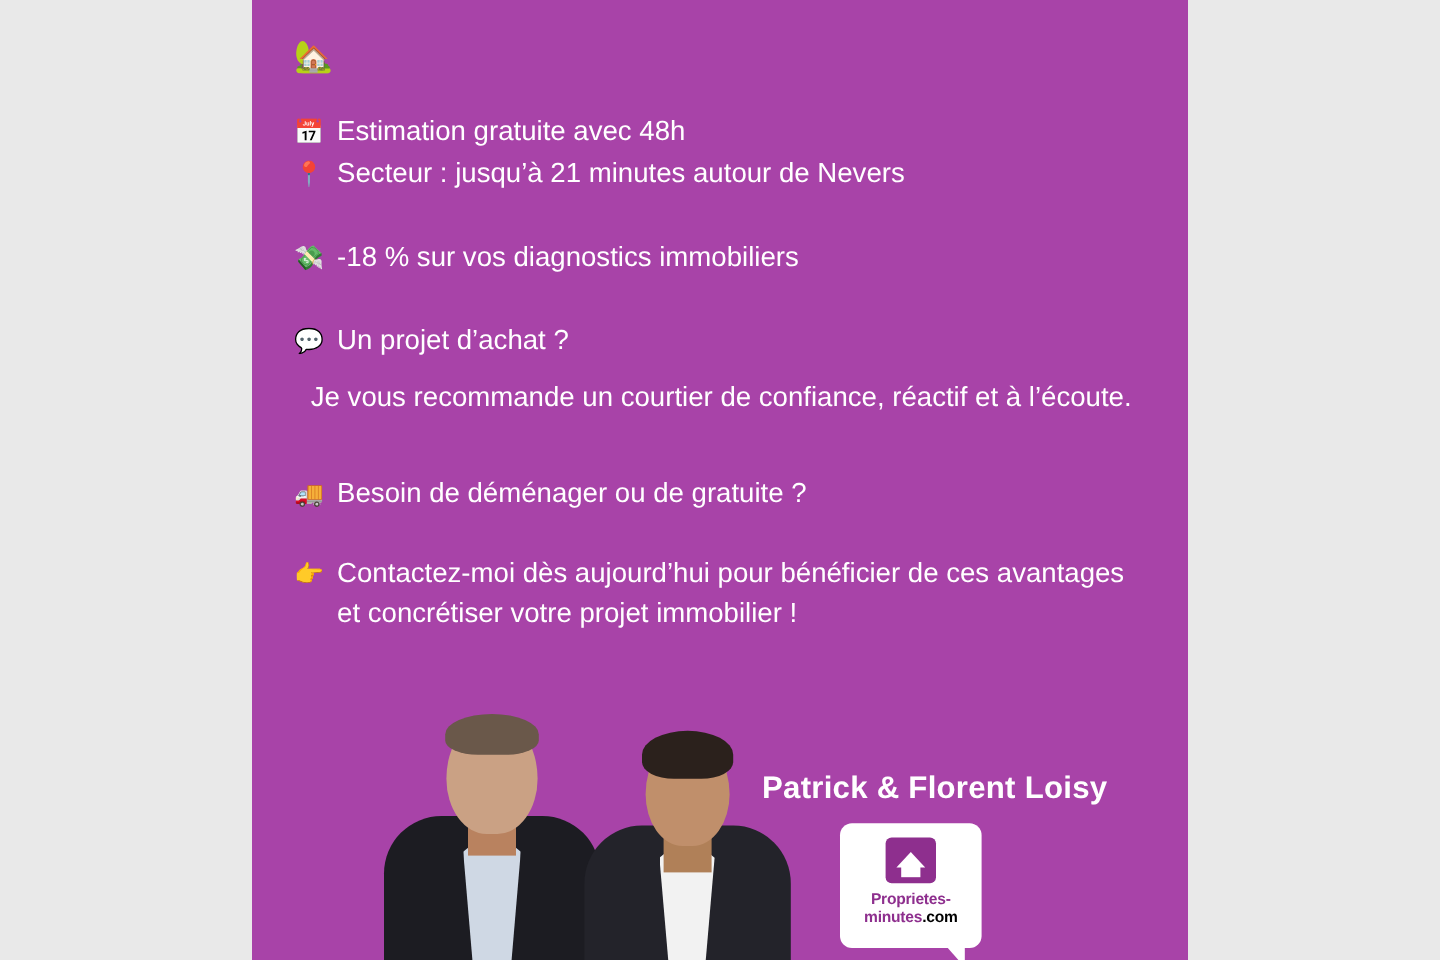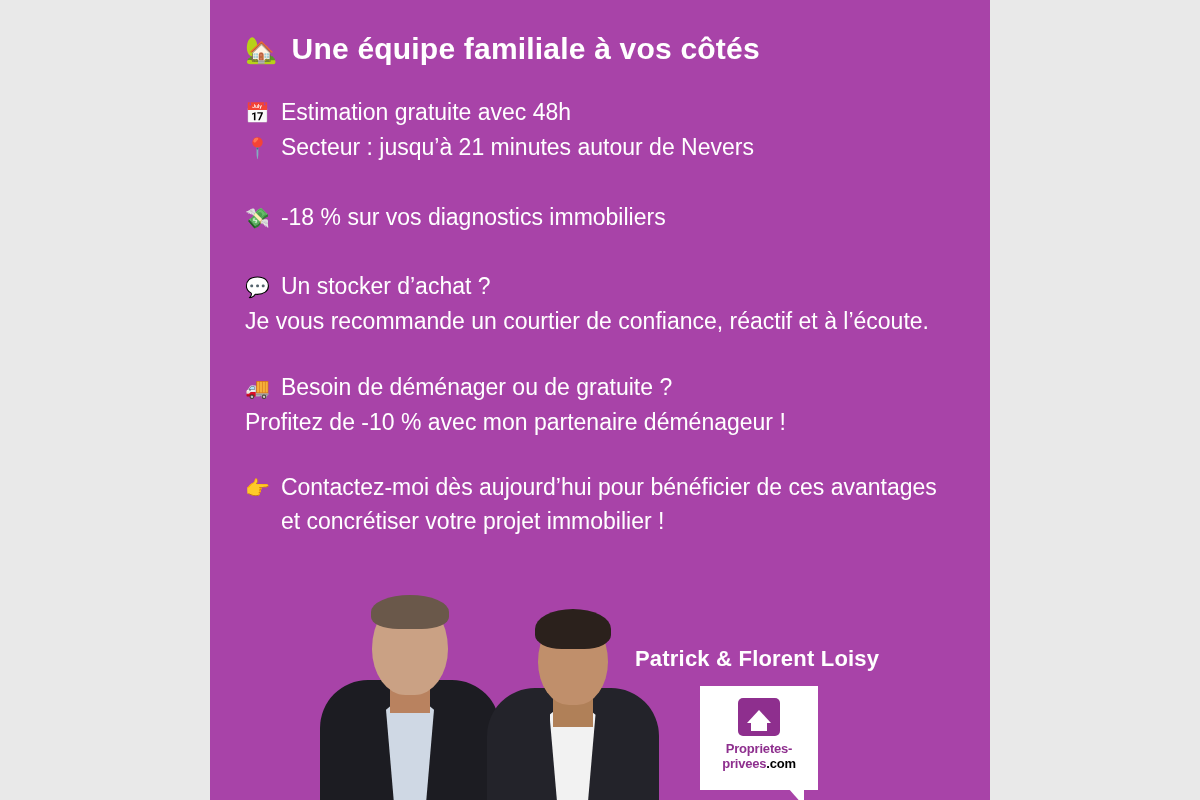--- a/index.html
+++ b/index.html
@@ -54,21 +54,21 @@
     font-size: 23px;
     line-height: 1.45;
     margin: 0 0 2px 0;
     font-weight: 500;
   }
   .line .emoji { font-size: 20px; flex: 0 0 auto; }
   .plain {
     font-size: 23px;
     line-height: 1.45;
     font-weight: 500;
-    margin: 0;
+    margin: 14px;
   }
   .gap-sm { height: 34px; }
   .gap-md { height: 32px; }
   .block { margin-bottom: 0; }
 
   
   .people {
     position: absolute;
     left: 0;
     bottom: 0;
@@ -131,34 +131,34 @@
     height: 110px;
     background: #cfd8e4;
     clip-path: polygon(50% 0, 100% 18%, 84% 100%, 16% 100%, 0 18%);
   }
   .p2 .shirt { background: #f2f2f2; width: 46px; height: 104px; }
 
   .names {
     position: absolute;
     left: 425px;
     bottom: 128px;
-    font-size: 22px;
+    font-size: 26px;
     font-weight: bold;
     color: #ffffff;
     letter-spacing: .2px;
   }
 
   .logo-card {
     position: absolute;
     left: 490px;
     bottom: 10px;
     width: 118px;
     height: 104px;
     background: #ffffff;
-    border-radius: 0;
+    border-radius: 10px;
   }
   .logo-card:after {
     content: "";
     position: absolute;
     right: 14px;
     bottom: -16px;
     width: 0; height: 0;
     border-left: 16px solid transparent;
     border-top: 18px solid #ffffff;
   }
@@ -207,21 +207,20 @@
 </head>
 <body>
 
 <div class="stage">
   <div class="poster">
 
     <div class="content">
 
       <div class="headline">
         <span class="emoji">🏡</span>
-        <span>Une équipe familiale à vos côtés</span>
       </div>
 
       <div class="block">
         <div class="line">
           <span class="emoji">📅</span>
           <span>Estimation gratuite avec 48h</span>
         </div>
         <div class="line">
           <span class="emoji">📍</span>
           <span>Secteur : jusqu’à 21 minutes autour de Nevers</span>
@@ -232,31 +231,30 @@
 
       <div class="line">
         <span class="emoji">💸</span>
         <span>-18 % sur vos diagnostics immobiliers</span>
       </div>
 
       <div class="gap-sm"></div>
 
       <div class="line">
         <span class="emoji">💬</span>
-        <span>Un stocker d’achat ?</span>
+        <span>Un projet d’achat ?</span>
       </div>
       <p class="plain">Je vous recommande un courtier de confiance, réactif et à l’écoute.</p>
 
       <div class="gap-md"></div>
 
       <div class="line">
         <span class="emoji">🚚</span>
         <span>Besoin de déménager ou de gratuite ?</span>
       </div>
-      <p class="plain">Profitez de -10 % avec mon partenaire déménageur !</p>
 
       <div class="gap-md"></div>
 
       <div class="line">
         <span class="emoji">👉</span>
         <span>Contactez-moi dès aujourd’hui pour bénéficier de ces avantages et concrétiser votre projet immobilier !</span>
       </div>
 
     </div>
 
@@ -275,19 +273,19 @@
         <div class="head"></div>
         <div class="hair"></div>
       </div>
 
       <div class="names">Patrick &amp; Florent Loisy</div>
 
       <div class="logo-card">
         <div class="logo-mark"></div>
         <div class="logo-text">
           <span>Proprietes-</span><br>
-          <span>privees</span><span class="dotcom">.com</span>
+          <span>minutes</span><span class="dotcom">.com</span>
         </div>
       </div>
     </div>
 
   </div>
 </div>
 
 </body></html>

